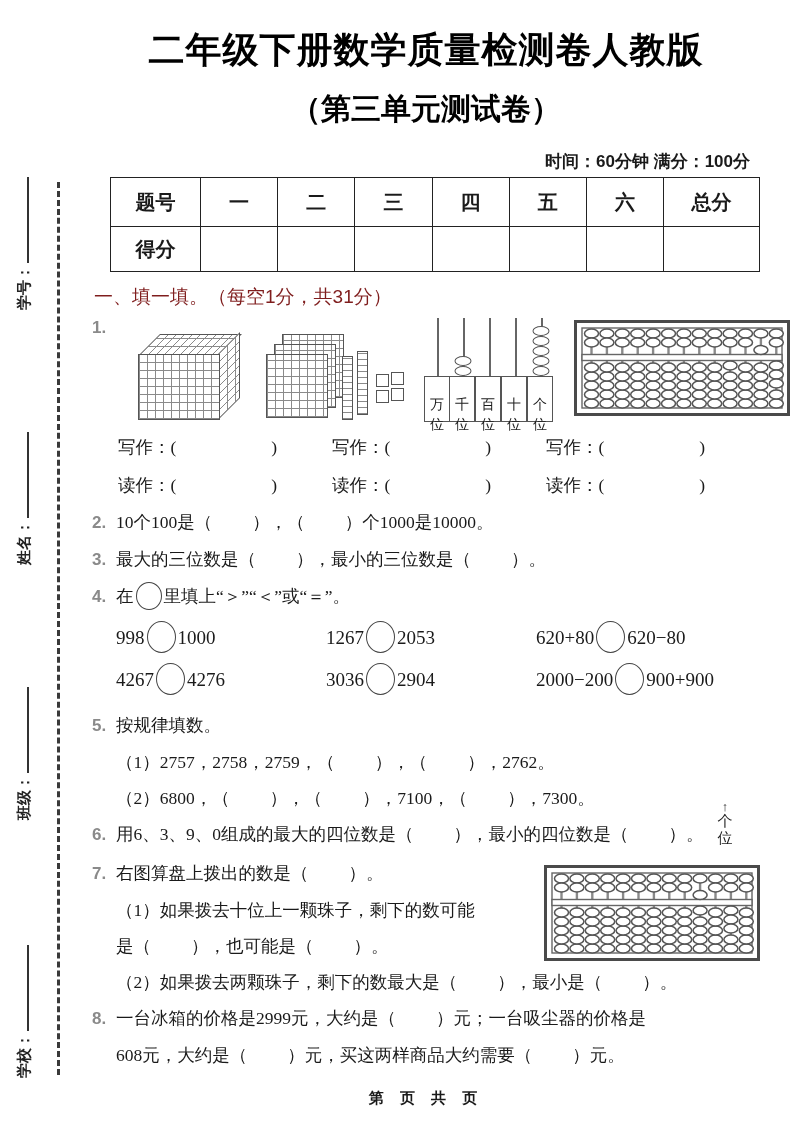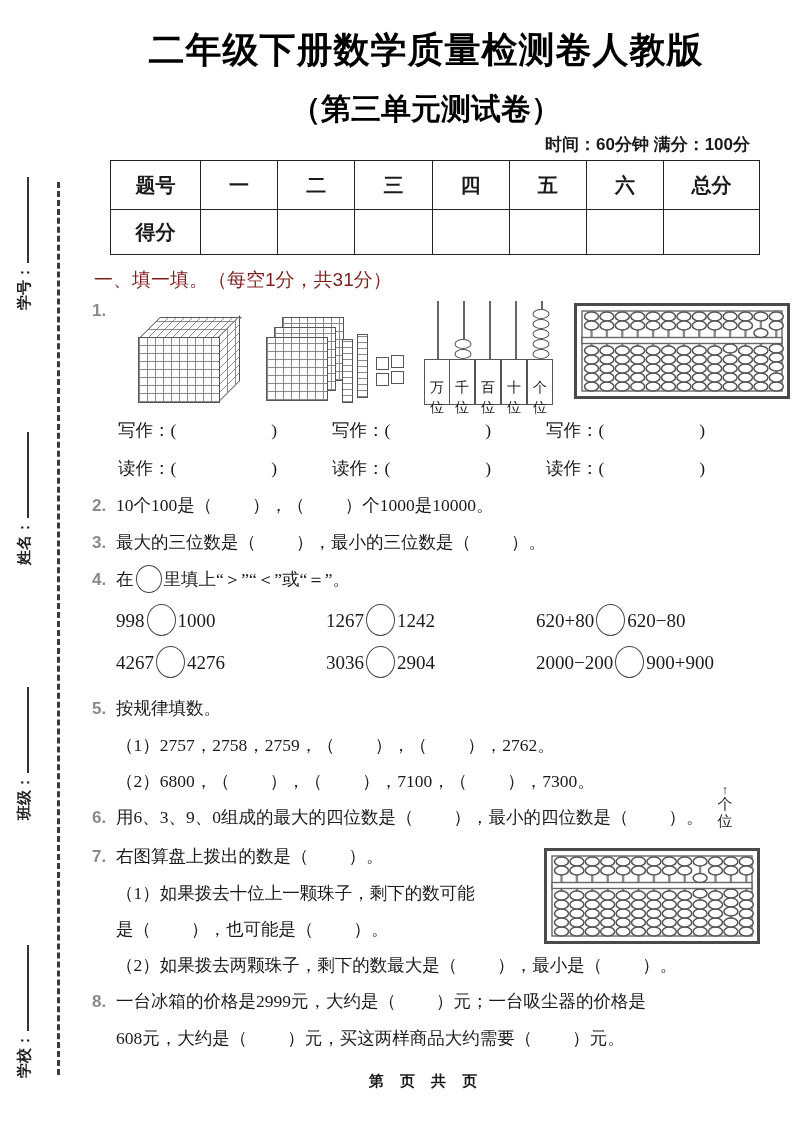--- a/index.html
+++ b/index.html
@@ -12,21 +12,21 @@
   .side-field{position:absolute;left:-60px;width:170px;height:20px;
               transform:rotate(-90deg);font-size:15px;font-weight:bold;
               white-space:nowrap;color:#222;}
   .s-line{display:inline-block;width:86px;height:4px;border-bottom:2px solid #333;
           margin-left:2px;}
 
   
   .main{position:absolute;left:92px;top:0;width:668px;}
   .title{margin:26px 0 14px;text-align:center;font-family:"Liberation Sans",sans-serif;
          font-weight:800;font-size:36px;letter-spacing:1px;color:#000;}
-  .subtitle{margin:0 0 3px;text-align:center;font-family:"Liberation Sans",sans-serif;
+  .subtitle{margin:0 0 20px;text-align:center;font-family:"Liberation Sans",sans-serif;
             font-weight:800;font-size:30px;color:#000;}
   .meta{text-align:right;padding-right:10px;font-family:"Liberation Sans",sans-serif;
         font-size:17px;font-weight:600;margin-bottom:4px;}
 
   table.score{border-collapse:collapse;margin:2px 0 12px 18px;table-layout:fixed;}
   table.score td{border:1.6px solid #222;text-align:center;
                  font-family:"Liberation Sans",sans-serif;font-weight:700;font-size:20px;}
   table.score tr:first-child td{height:46px;}
   table.score tr:last-child td{height:42px;}
   td.c-qn{width:88px;} td.c-n{width:75px;} td.c-t{width:94px;}
@@ -332,21 +332,21 @@
 
     <p class="q">
       <span class="qnum">3.</span><span>最大的三位数是（</span><span class="blk"></span><span>），最小的三位数是（</span><span class="blk"></span><span>）。</span>
     </p>
 
     <p class="q">
       <span class="qnum">4.</span><span>在</span><span class="circle-sm"></span><span>里填上“＞”“＜”或“＝”。</span>
     </p>
     <div class="cmp-grid">
       <div class="cmp"><span>998</span><span class="cmp-circle"></span><span>1000</span></div>
-      <div class="cmp"><span>1267</span><span class="cmp-circle"></span><span>1242</span></div>
+      <div class="cmp"><span>1267</span><span class="cmp-circle"></span><span>2053</span></div>
       <div class="cmp"><span>620+80</span><span class="cmp-circle"></span><span>620−80</span></div>
       <div class="cmp"><span>4267</span><span class="cmp-circle"></span><span>4276</span></div>
       <div class="cmp"><span>3036</span><span class="cmp-circle"></span><span>2904</span></div>
       <div class="cmp"><span>2000−200</span><span class="cmp-circle"></span><span>900+900</span></div>
     </div>
 
     <p class="q">
       <span class="qnum">5.</span><span>按规律填数。</span>
     </p>
     <p class="q ind">

